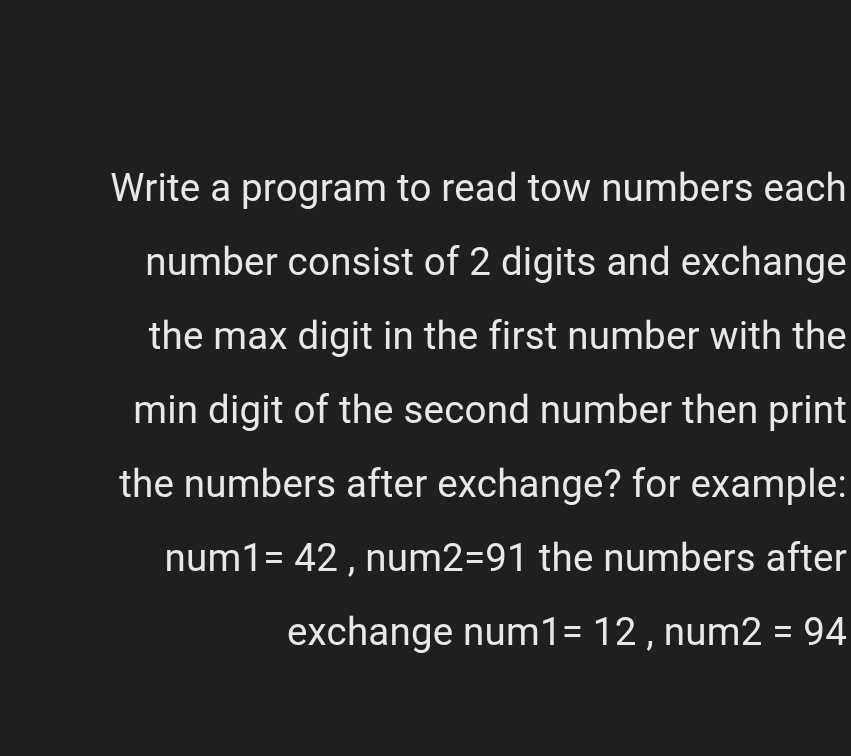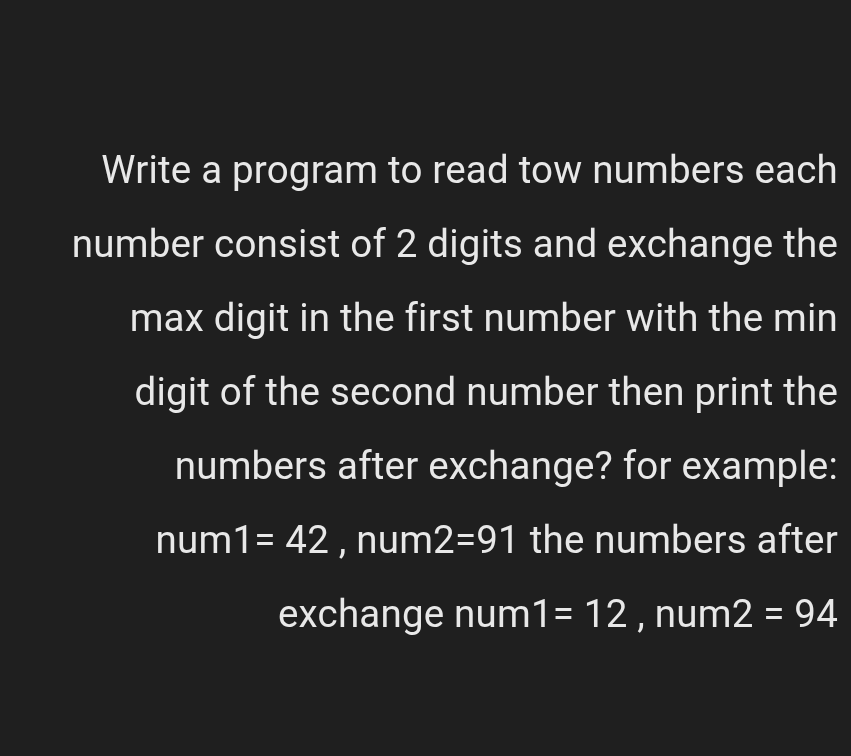--- a/index.html
+++ b/index.html
@@ -1,16 +1,16 @@
 <!DOCTYPE html>
 <html><head>
   <meta charset="utf-8">
   <style>
     * {
-      margin: 7px;
+      margin: 16px;
       padding: 0;
       box-sizing: border-box;
     }
     body {
       width: 851px;
       height: 756px;
       background-color: #1f1f1f;
       color: #e8e8e8;
       font-family: Roboto, 'Helvetica Neue', Arial, sans-serif;
       display: flex;

